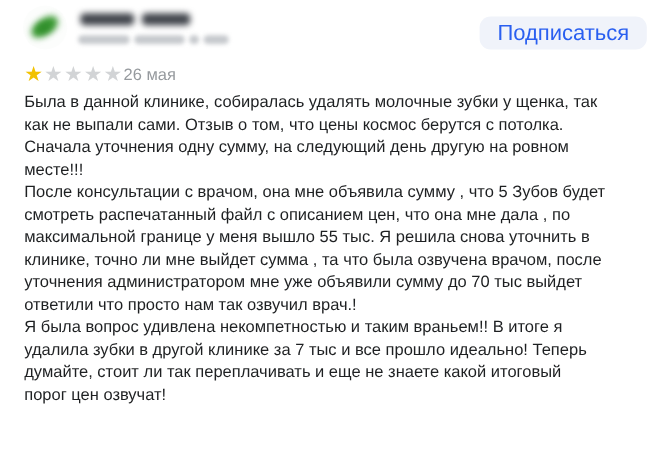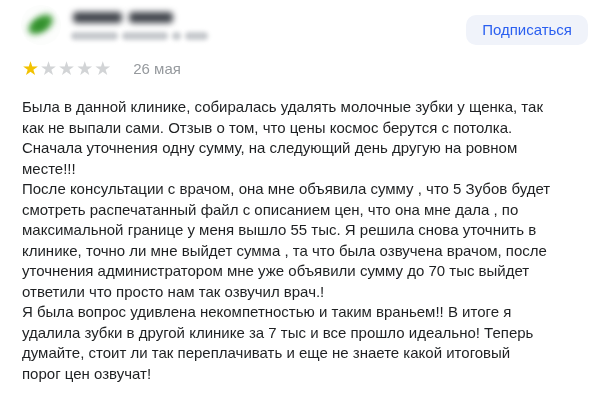--- a/index.html
+++ b/index.html
@@ -43,38 +43,38 @@
   .sb2 { left: 122px; width: 46px; }
   .sb3 { left: 172px; width: 9px; }
   .sb4 { left: 185px; width: 23px; }
   .subscribe-btn {
     position: absolute; right: 21px; top: 15px;
     height: 30px; padding: 0 16px;
     border: none; border-radius: 10px;
     background: var(--subscribe-bg, #f0f3fa);
     color: var(--subscribe-text, #2a5ff0);
     font-family: "Liberation Sans", sans-serif;
-    font-size: 15px; line-height: 30px;
+    font-size: 20px; line-height: 30px;
     cursor: pointer;
   }
   
   .rating-row {
     position: absolute; left: 22px; top: 59px;
     display: flex; align-items: center; height: 19px;
   }
   .stars { display: flex; gap: 1px; }
   .star { font-size: 19px; line-height: 19px; }
   .rating-date {
-    margin-left: 22px;
+    margin-left: 1px;
     font-size: 15px;
     color: var(--date, #969a9e);
   }
   
   .review-text {
-    position: absolute; left: 22px; top: 97px;
+    position: absolute; left: 22px; top: 83px;
     width: 580px;
     font-size: 15px;
     color: var(--text, #1e2022);
   }
   .review-line {
     height: 20.5px;
     line-height: 20.5px;
     white-space: nowrap;
     overflow: hidden;
   }

